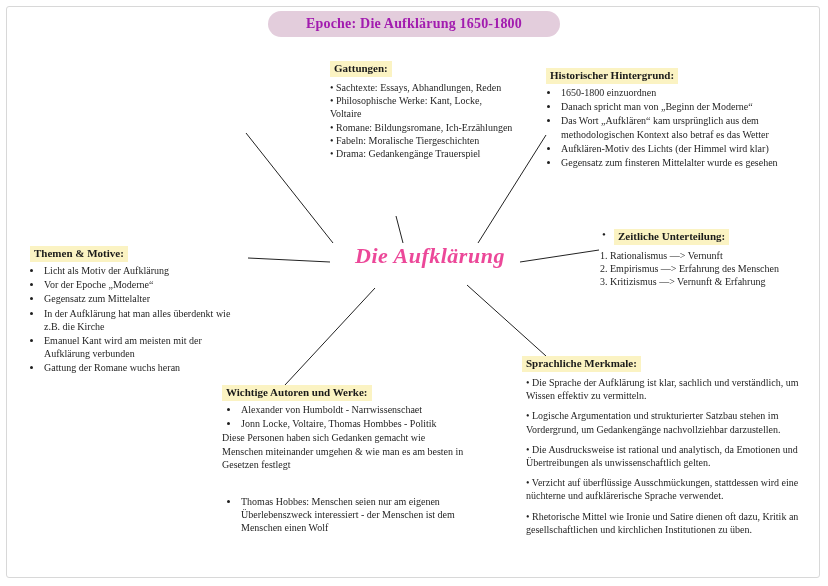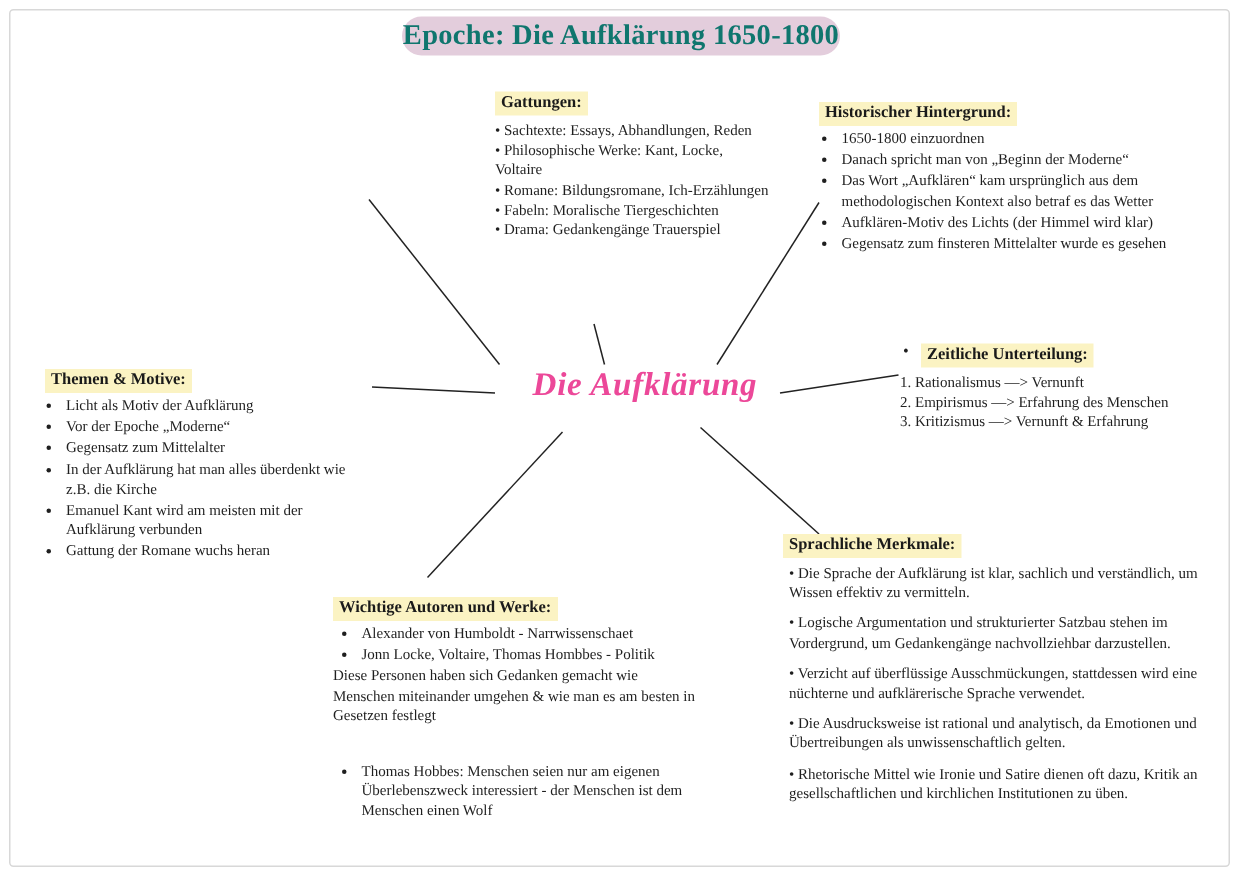--- a/index.html
+++ b/index.html
@@ -39,23 +39,23 @@
     left: 268px;
     top: 11px;
     width: 292px;
     height: 26px;
     background: #e3cddc;
     border-radius: 13px;
     display: flex;
     align-items: center;
     justify-content: center;
     font-family: "Liberation Serif", serif;
-    font-size: 19px;
+    font-size: 14px;
     font-weight: bold;
-    color: #0f766e;
+    color: #a21caf;
     letter-spacing: 0.2px;
   }
   .center-label {
     position: absolute;
     left: 330px;
     top: 243px;
     width: 200px;
     text-align: center;
     font-family: "Liberation Serif", serif;
     font-style: italic;
@@ -95,21 +95,21 @@
   }
   .plain-line {
     margin: 0 0 1.5px 0;
   }
   
   #node-was { left: 28px; top: 93px; width: 200px; }
   #node-gattungen { left: 330px; top: 61px; width: 185px; }
   #node-hist { left: 546px; top: 68px; width: 250px; }
   #node-themen { left: 30px; top: 246px; width: 216px; }
   #node-zeitlich { left: 600px; top: 229px; width: 215px; }
-  #node-autoren { left: 222px; top: 398px; width: 245px; }
+  #node-autoren { left: 222px; top: 385px; width: 245px; }
   #node-sprach { left: 522px; top: 356px; width: 292px; }
 
   #node-hist ul.bul { padding-left: 14px; }
   #node-zeitlich .bulhead { padding-left: 14px; position: relative; }
   #node-zeitlich .bulhead::before {
     content: "\2022";
     position: absolute;
     left: 2px;
     top: -1px;
     font-size: 11px;
@@ -189,18 +189,18 @@
     <p class="autoren-note">Diese Personen haben sich Gedanken gemacht wie Menschen miteinander umgehen &amp; wie man es am besten in Gesetzen festlegt</p>
     <ul class="bul" style="padding-left:18px; margin-top:24px">
       <li>Thomas Hobbes: Menschen seien nur am eigenen Überlebenszweck interessiert - der Menschen ist dem Menschen einen Wolf</li>
     </ul>
   </div>
 
   <div class="node sprach" id="node-sprach">
     <span class="hl">Sprachliche Merkmale:</span>
     <p style="margin-top:4px">• Die Sprache der Aufklärung ist klar, sachlich und verständlich, um Wissen effektiv zu vermitteln.</p>
     <p>• Logische Argumentation und strukturierter Satzbau stehen im Vordergrund, um Gedankengänge nachvollziehbar darzustellen.</p>
+    <p>• Die Ausdrucksweise ist rational und analytisch, da Emotionen und Übertreibungen als unwissenschaftlich gelten.</p>
     <p>• Verzicht auf überflüssige Ausschmückungen, stattdessen wird eine nüchterne und aufklärerische Sprache verwendet.</p>
-    <p>• Die Ausdrucksweise ist rational und analytisch, da Emotionen und Übertreibungen als unwissenschaftlich gelten.</p>
     <p>• Rhetorische Mittel wie Ironie und Satire dienen oft dazu, Kritik an gesellschaftlichen und kirchlichen Institutionen zu üben.</p>
   </div>
 
 </div>
 
 </body></html>

